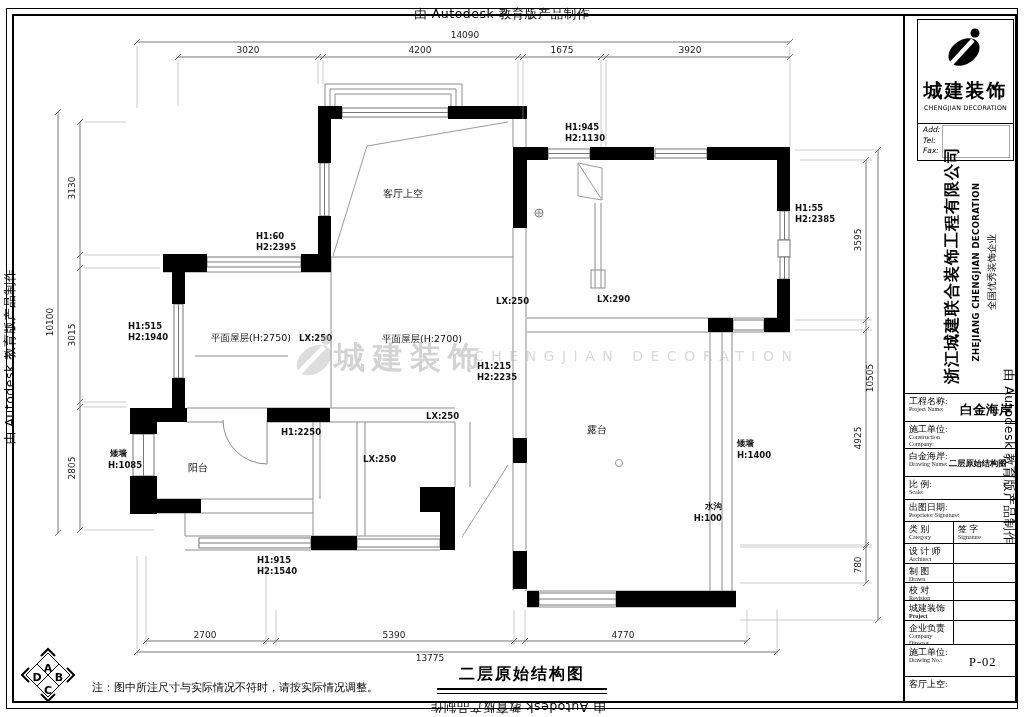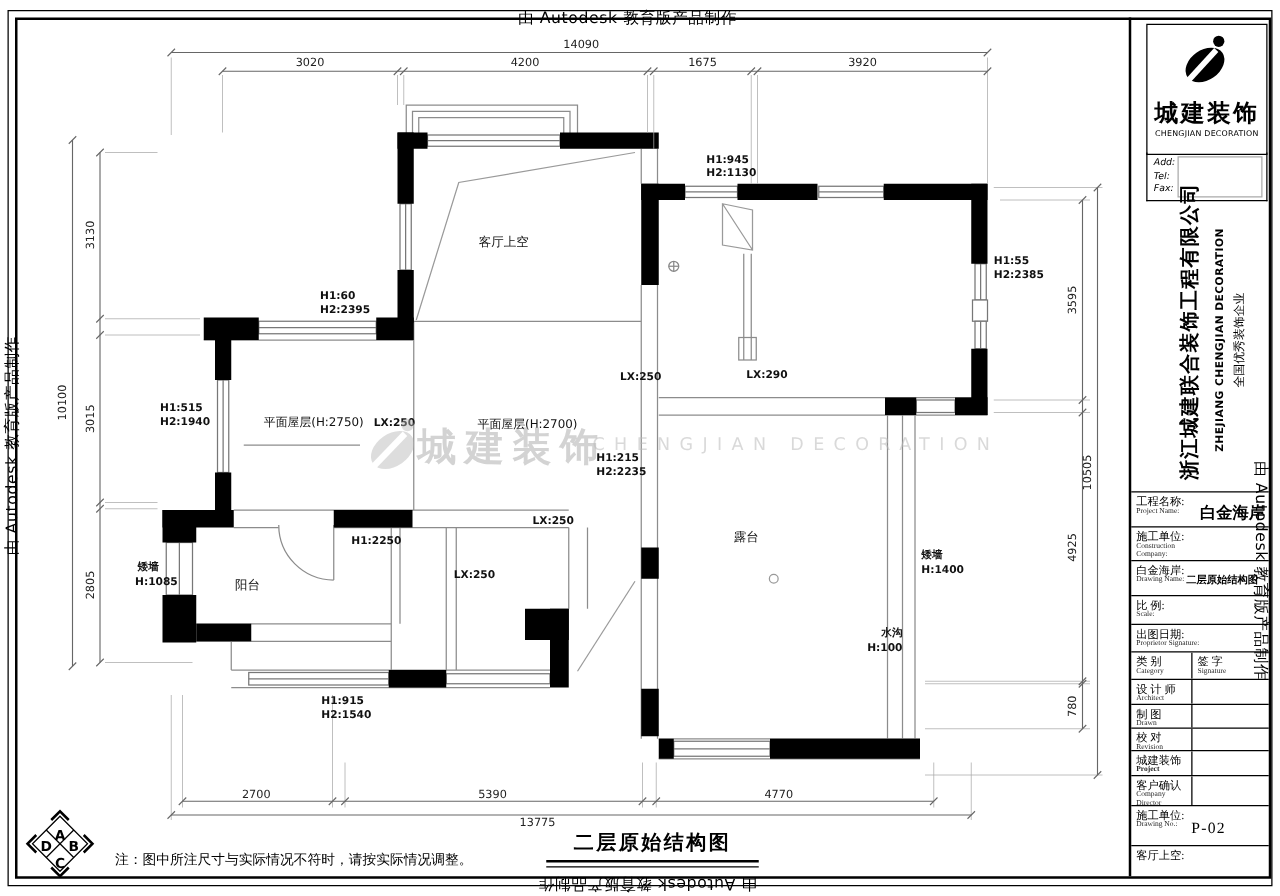--- a/index.html
+++ b/index.html
@@ -39,21 +39,21 @@
 
   .tbl{left:905px;top:393px;width:110px;border-top:1px solid #000;font-family:Liberation Serif, serif;}
   .trow{position:relative;border-bottom:1px solid #000;box-sizing:border-box;padding:2px 0 0 4px;overflow:hidden;}
   .trow .cn{font-size:9px;display:block;line-height:10px;}
   .trow .en{font-size:6px;display:block;line-height:6.5px;color:#222;}
   .split{display:grid;grid-template-columns:48px 1fr;padding:0;}
   .split .cell{padding:2px 0 0 4px;box-sizing:border-box;}
   .split .cell+.cell{border-left:1px solid #000;}
   .val-right{position:absolute;right:3px;top:7px;font-size:13px;font-weight:bold;}
   .val-drawing{position:absolute;left:44px;top:9px;font-size:8.2px;font-weight:bold;white-space:nowrap;}
-  .val-no{position:absolute;left:48px;top:10px;font-size:12.5px;letter-spacing:1px;}
+  .val-no{position:absolute;left:64px;top:10px;font-size:12.5px;letter-spacing:1px;}
 
   
   .note{left:92px;top:680px;font-size:11px;white-space:nowrap;}
   .sheet-title{left:437px;top:664px;width:170px;text-align:center;font-size:16px;font-weight:bold;letter-spacing:2px;border-bottom:2px solid #000;padding-bottom:3px;}
   .title-underline2{left:437px;top:693px;width:170px;height:1px;background:#000;}
 
   svg text{font-family:"DejaVu Sans","Liberation Sans",sans-serif;}
   text.lbl{font-size:10px;fill:#111;}
   text.lbl2{font-size:9.5px;fill:#111;}
   text.ann{font-size:8.5px;font-weight:bold;fill:#111;}
@@ -438,21 +438,21 @@
   </div>
   <div class="trow split" style="height:20px">
     <div class="cell">
       <span class="cn">城建装饰</span>
       <span class="en" style="width:40px;font-weight:bold">Project Director</span>
     </div>
     <div class="cell"></div>
   </div>
   <div class="trow split" style="height:24px">
     <div class="cell">
-      <span class="cn">客户确认</span>
+      <span class="cn">企业负责</span>
       <span class="en" style="width:40px">Company Director</span>
     </div>
     <div class="cell"></div>
   </div>
   <div class="trow" style="height:32px">
     <span class="cn">施工单位:</span>
     <span class="en">Drawing No.:</span>
     <span class="val-no">P-02</span>
   </div>
   <div class="trow" style="height:23px;border-bottom:none">

